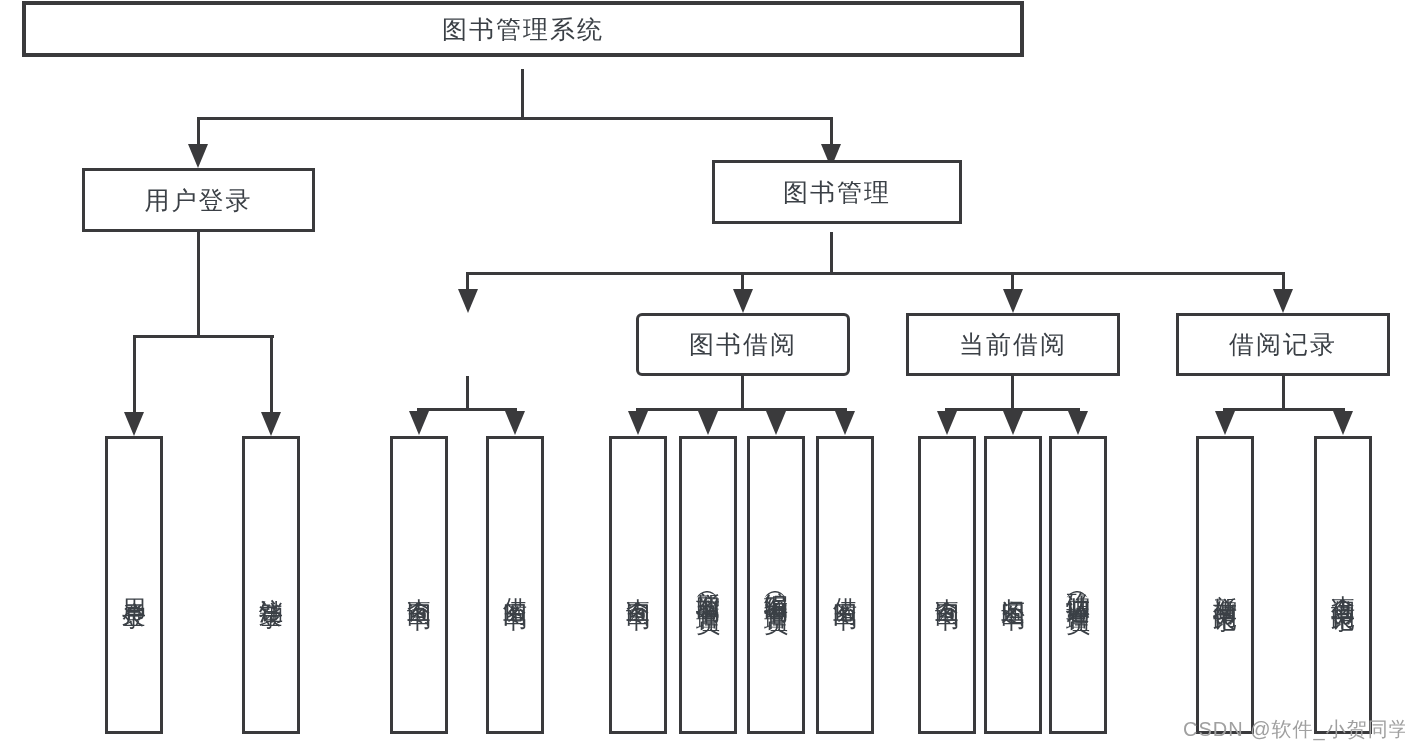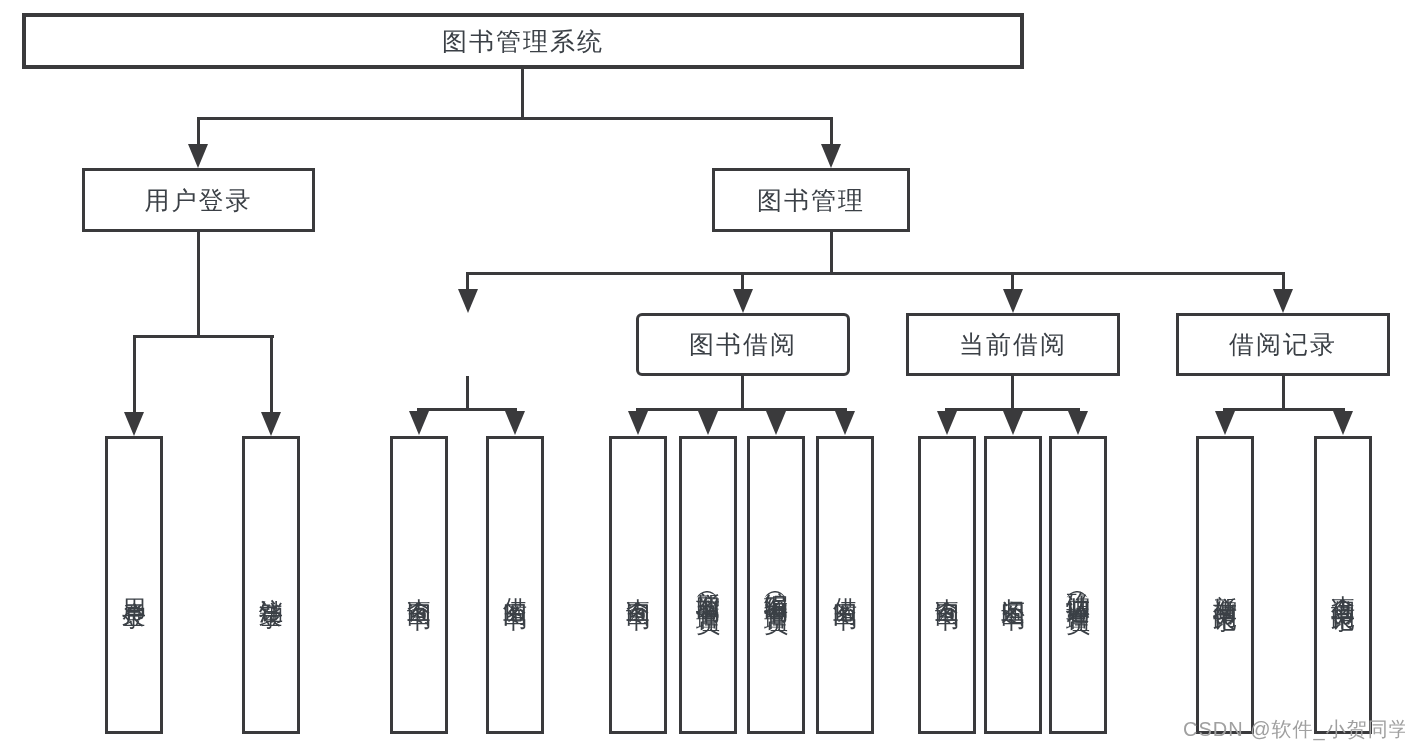--- a/index.html
+++ b/index.html
@@ -62,29 +62,29 @@
     font-size:20px;color:var(--wm);
     letter-spacing:1px;white-space:nowrap;
     z-index:6;
   }
 </style>
 </head>
 <body>
 
 <div class="stage">
 
-  <div class="hbox root" style="left:22px;top:13px;width:1002px;height:56px;">
+  <div class="hbox root" style="left:22px;top:1px;width:1002px;height:56px;">
     <span>图书管理系统</span>
   </div>
 
   <div class="hbox" style="left:82px;top:168px;width:233px;height:64px;">
     <span>用户登录</span>
   </div>
 
-  <div class="hbox" style="left:712px;top:168px;width:198px;height:64px;justify-content:center;">
+  <div class="hbox" style="left:712px;top:160px;width:250px;height:64px;justify-content:center;">
     <span>图书管理</span>
   </div>
 
 
   <div class="hbox" style="left:636px;top:313px;width:214px;height:63px;border-radius:6px;">
     <span>图书借阅</span>
   </div>
 
   <div class="hbox" style="left:906px;top:313px;width:214px;height:63px;">
     <span>当前借阅</span>

